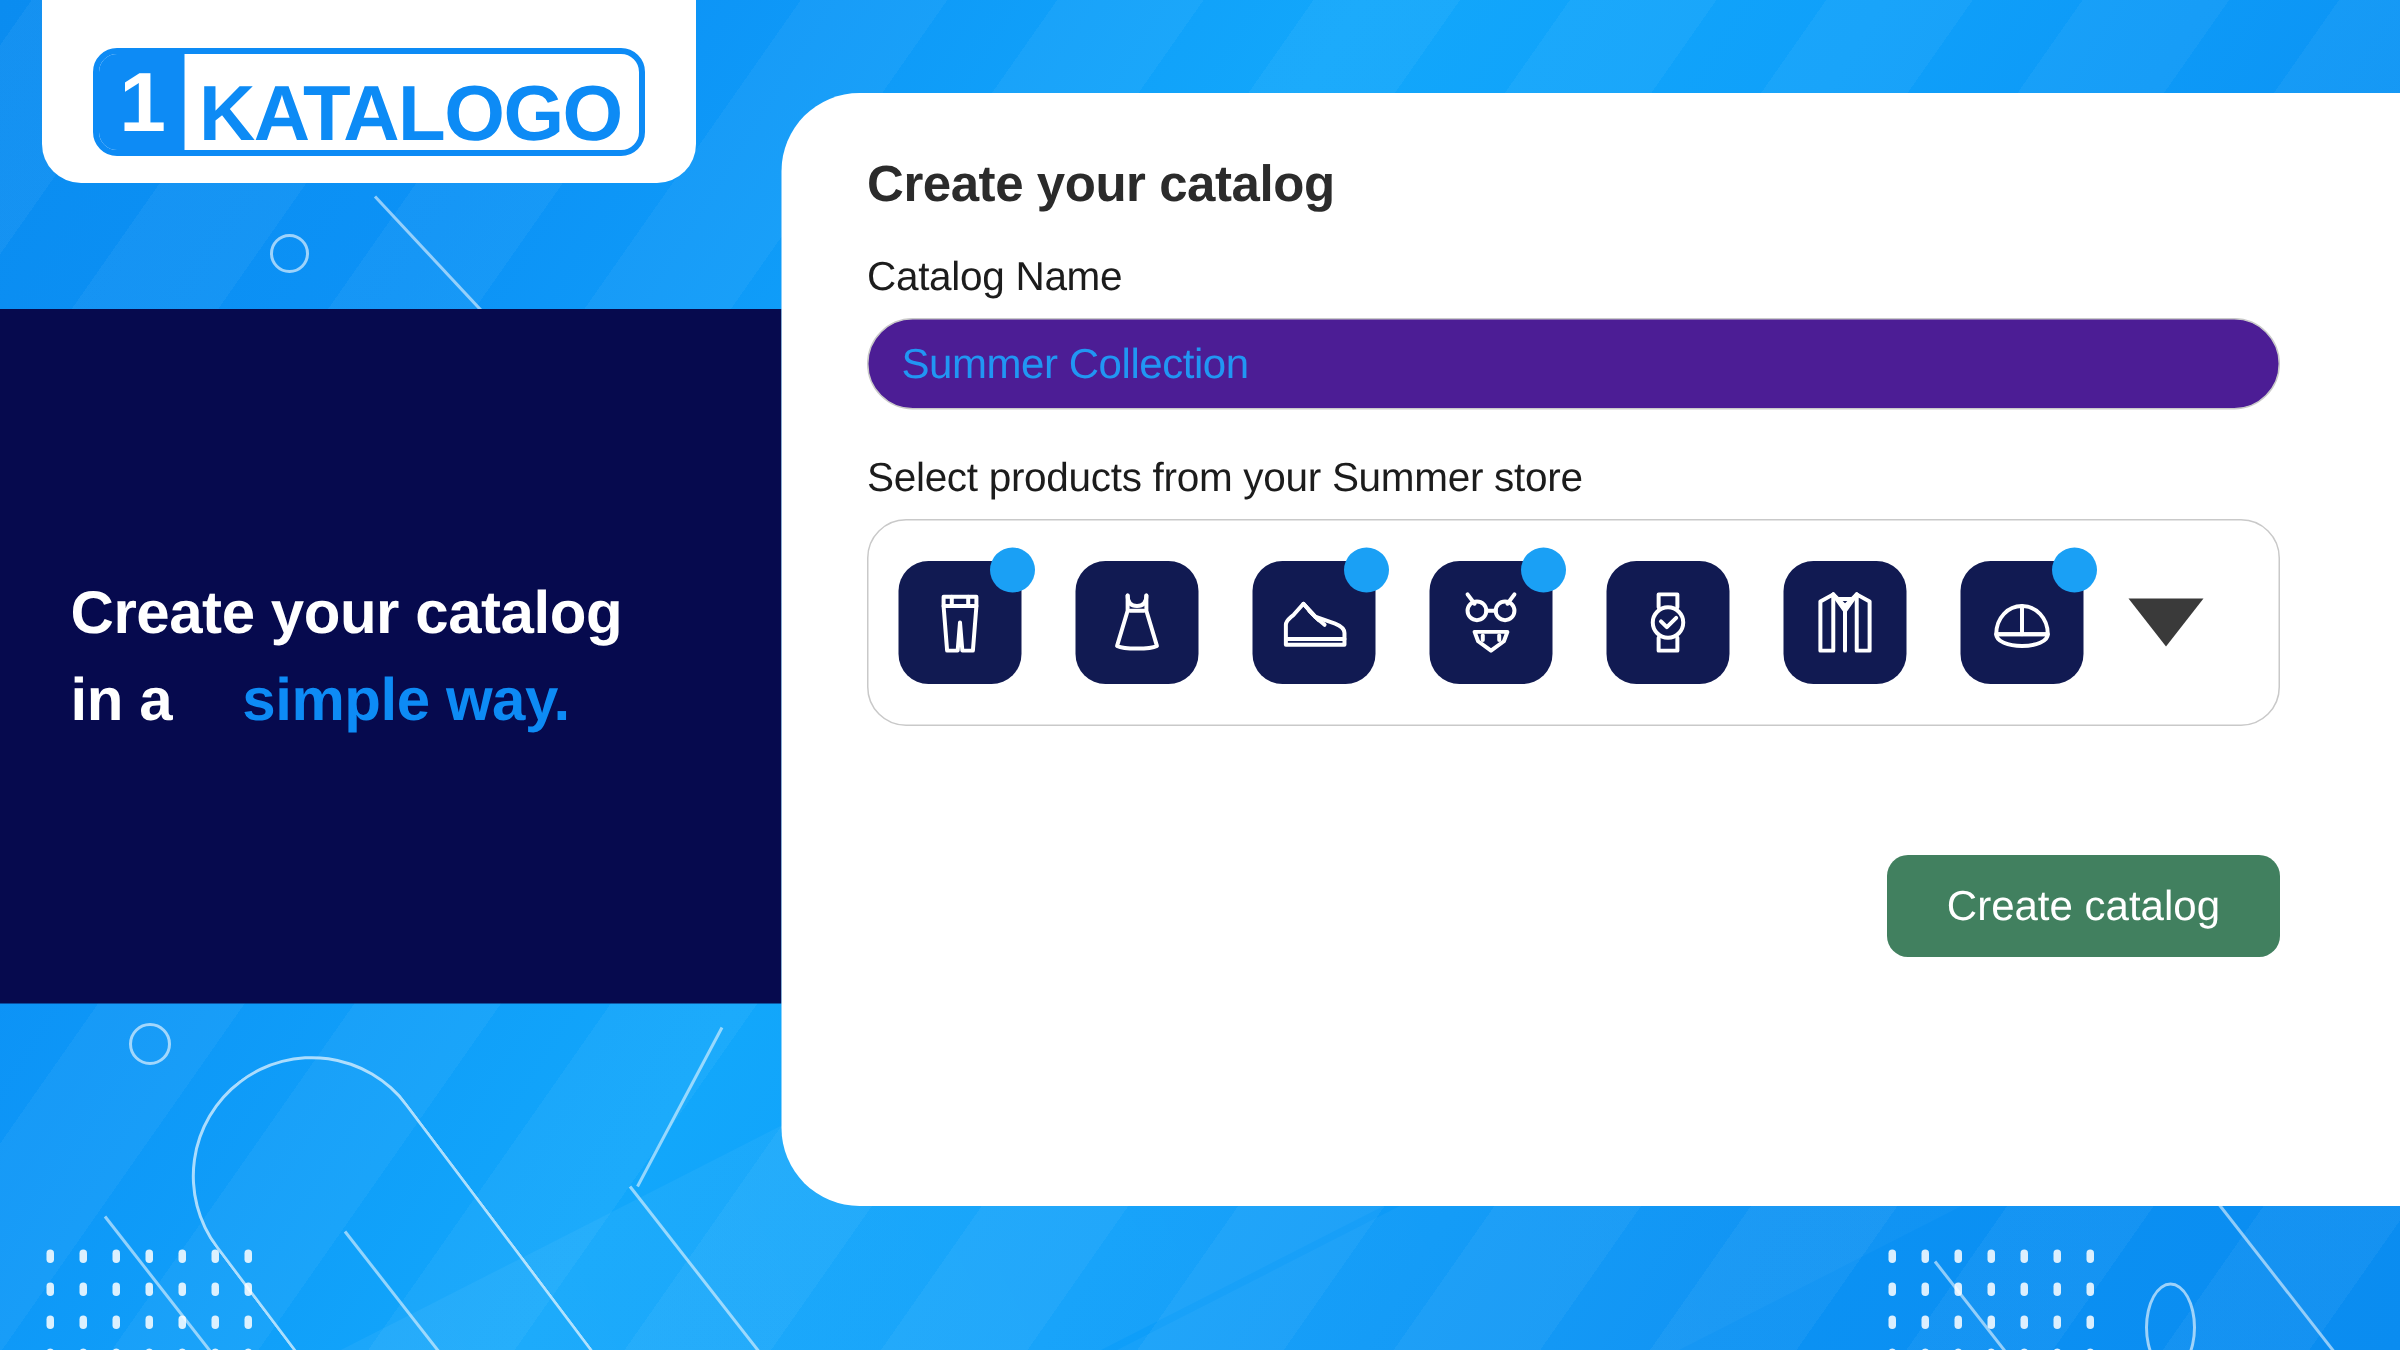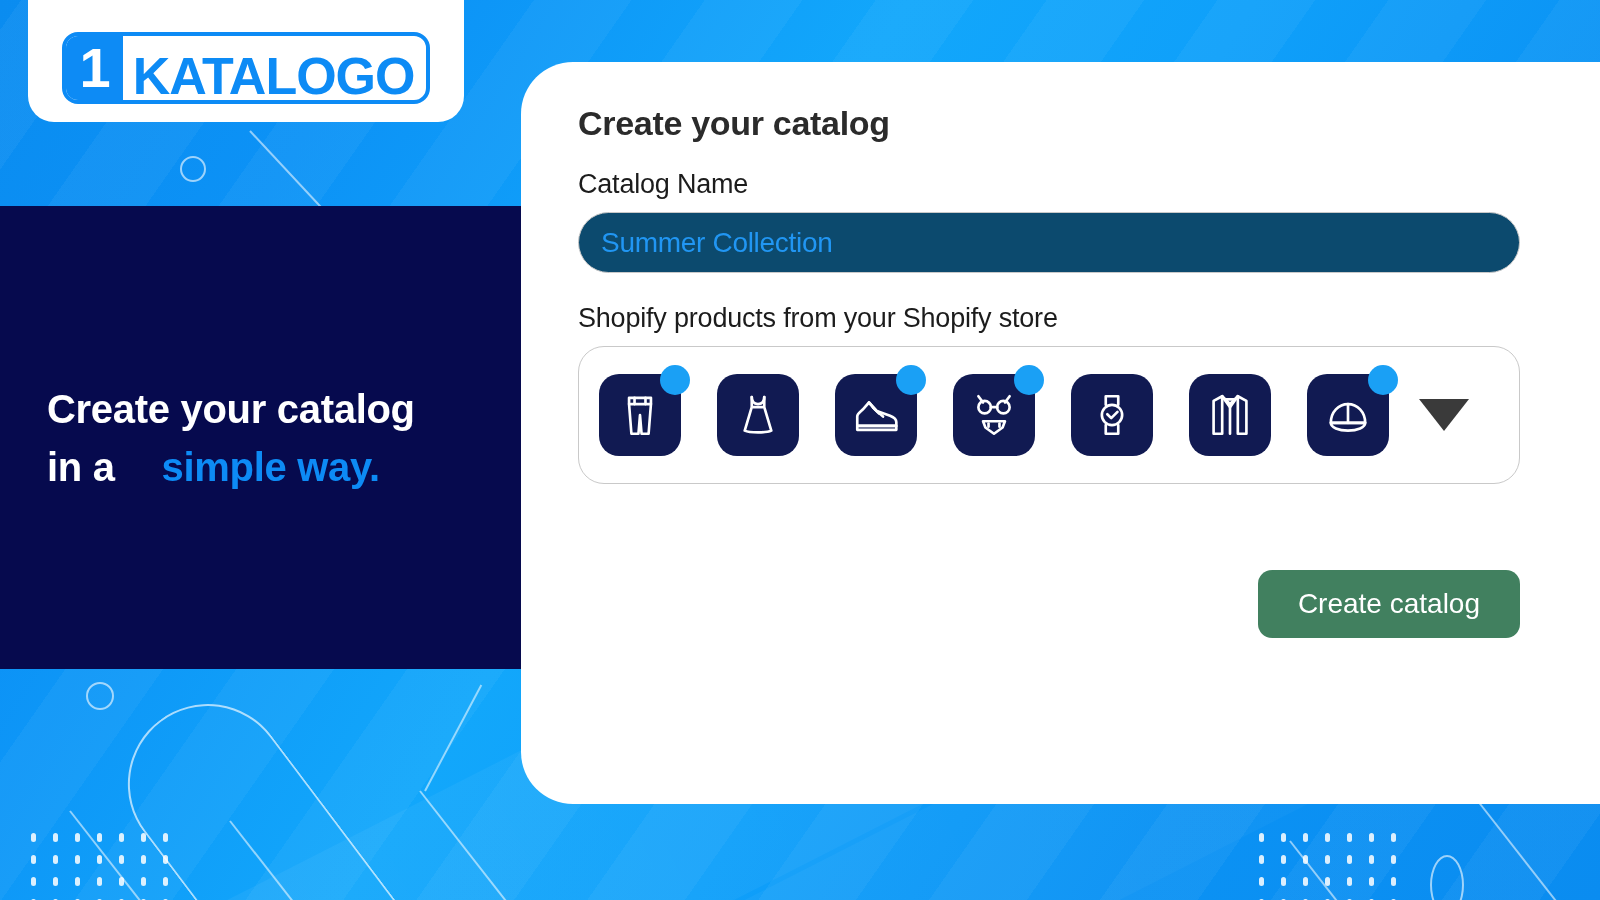--- a/index.html
+++ b/index.html
@@ -98,21 +98,21 @@
   }
   .card h1 {
     font-size:34px; font-weight:bold; color:#2b2b2b; letter-spacing:-0.3px;
     margin-bottom:26px;
   }
   .field-label {
     font-size:27px; color:#1c1c1c; margin-bottom:12px; letter-spacing:-0.2px;
   }
   .pill {
     height:61px; border:1px solid #c9c9c9; border-radius:31px;
-    background:#0c4a6e; display:flex; align-items:center;
+    background:#4c1d95; display:flex; align-items:center;
     padding:0 22px;
     font-size:28px; color:#2196f3; letter-spacing:-0.3px;
   }
   .spacer-30 { height:30px; }
 
   
   .strip {
     border:1px solid #c9c9c9; border-radius:26px; background:#fff;
     height:138px; display:flex; align-items:center; padding:0 20px;
   }
@@ -247,21 +247,21 @@
 
   <h1>Create your catalog</h1>
 
   <div class="field-label">Catalog Name</div>
   <div class="pill">
     <span>Summer Collection</span>
   </div>
 
   <div class="spacer-30"></div>
 
-  <div class="field-label">Shopify products from your Shopify store</div>
+  <div class="field-label">Select products from your Summer store</div>
   <div class="strip">
     <div class="tiles">
 
       <div class="tile">
         <svg viewBox="0 0 64 64" fill="none" stroke="#ffffff" stroke-width="3.4" stroke-linejoin="round" stroke-linecap="round">
           <path d="M18 10h28v8l-3 38h-9l-2-24-2 24h-9l-3-38z"></path>
           <path d="M18 18h28"></path>
             <path d="M25 10v8"></path>
             <path d="M39 10v8"></path>
         </svg>

